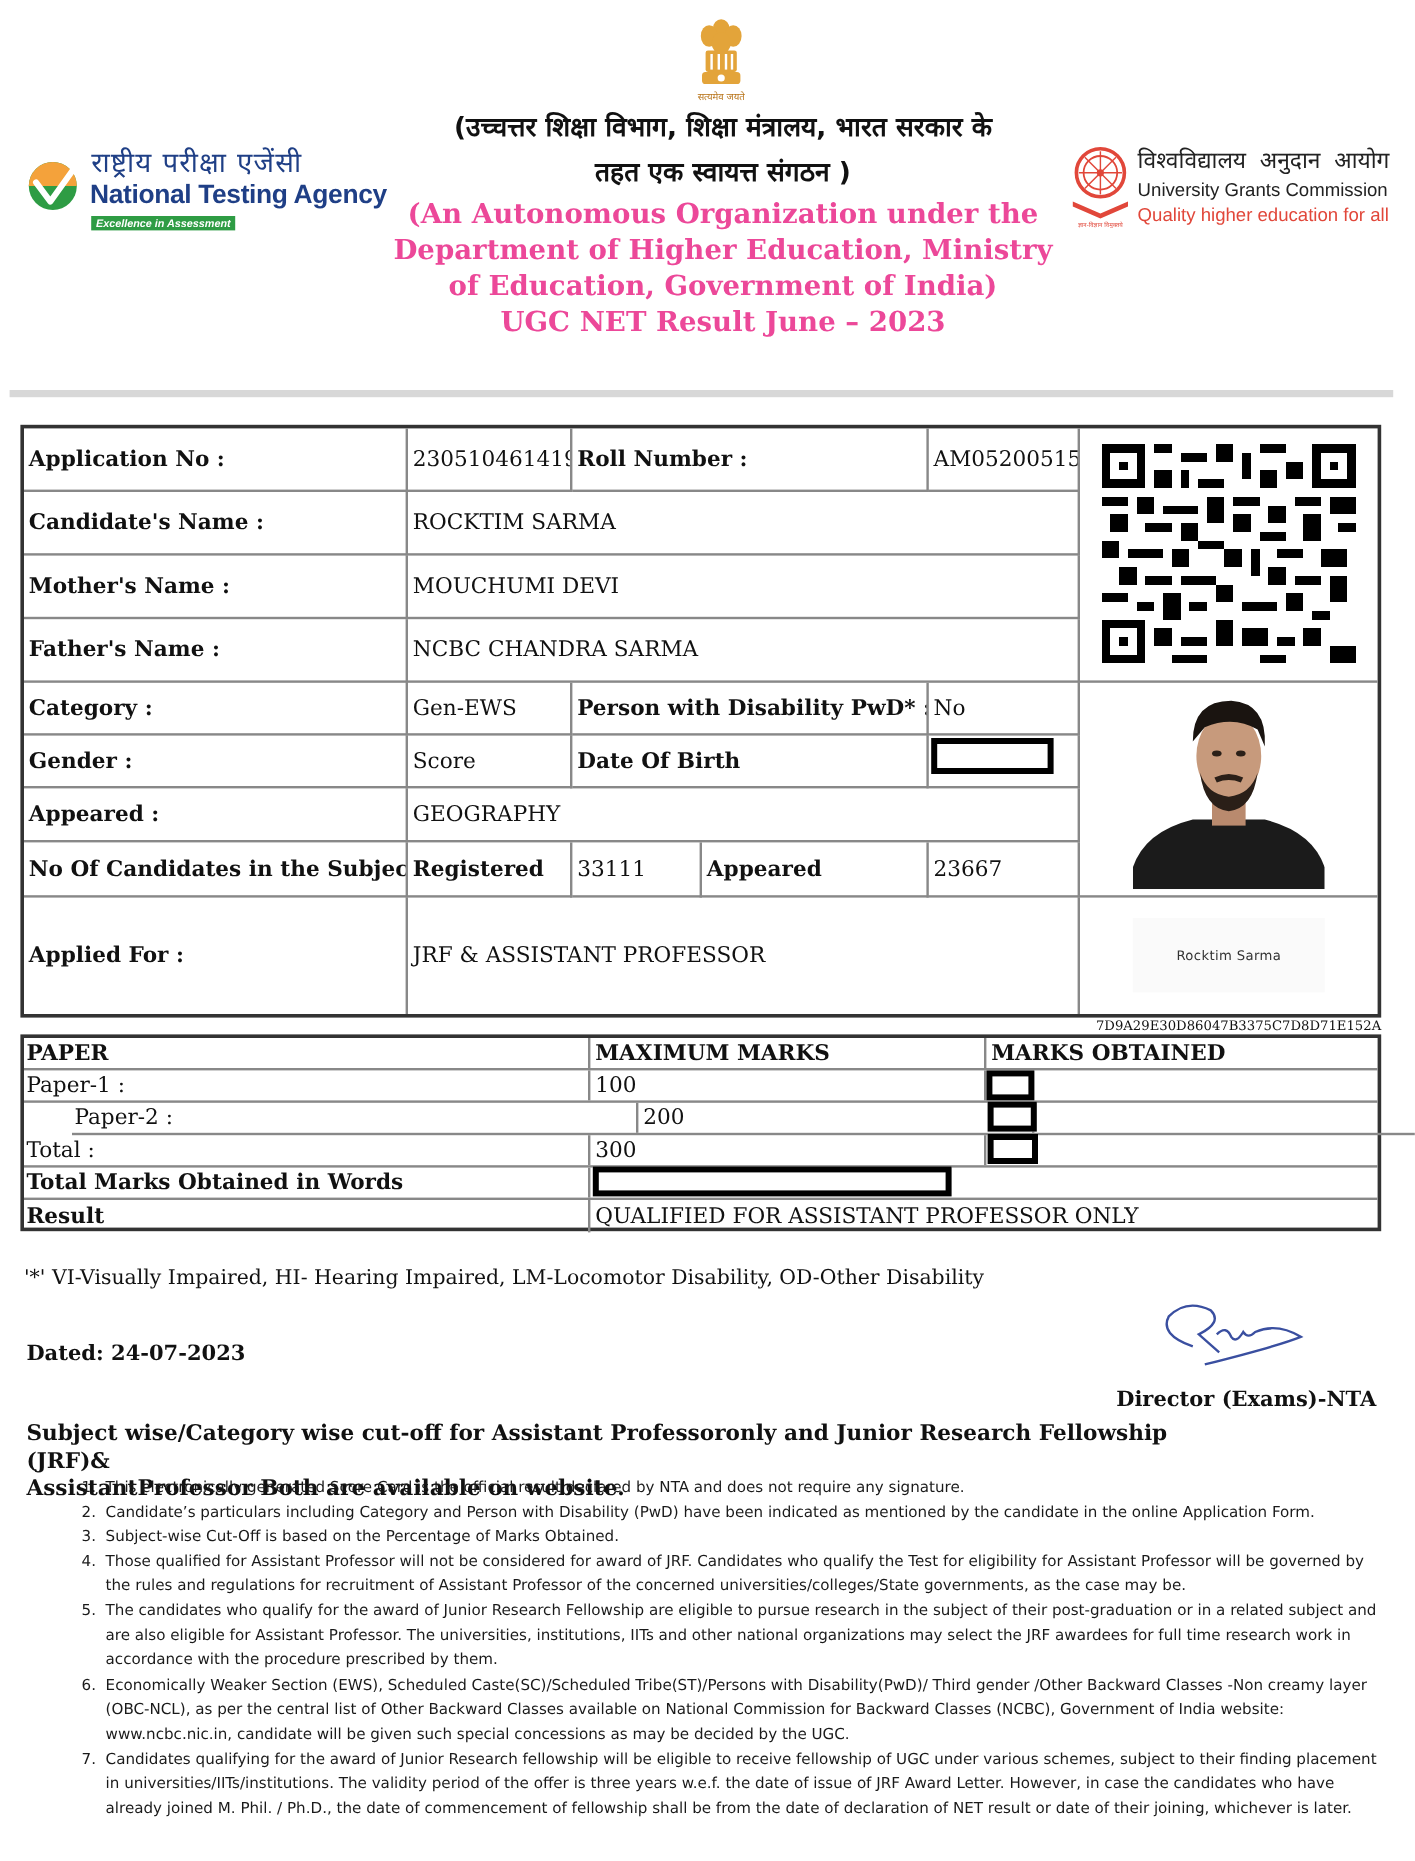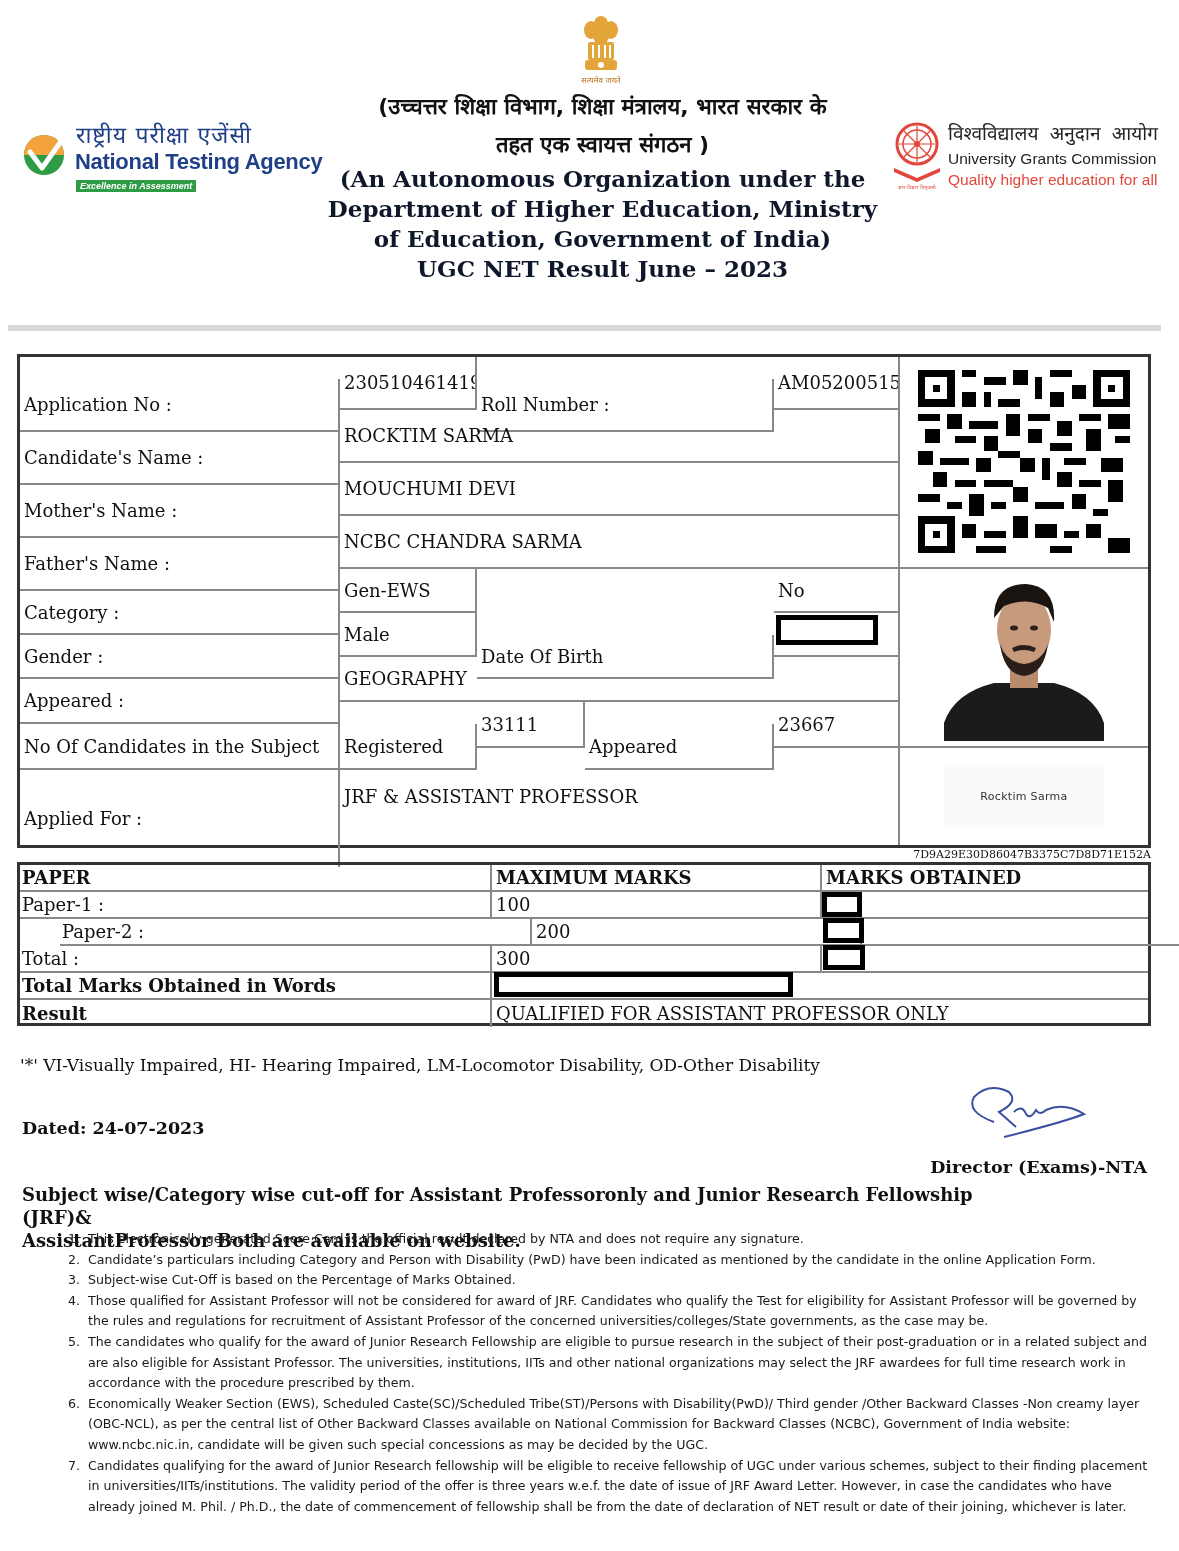--- a/index.html
+++ b/index.html
@@ -12,34 +12,34 @@
   .emblem-motto { position: absolute; left: 566px; top: 74px; width: 70px; text-align: center; font-size: 8px; color: #b8741a; font-family: "DejaVu Sans", sans-serif; }
 
   .nta-logo { position: absolute; left: 22px; top: 118px; width: 300px; height: 80px; }
   .nta-tick { position: absolute; left: 0; top: 12px; width: 44px; height: 48px; }
   .nta-hindi { position: absolute; left: 54px; top: 0px; font-size: 23px; color: #1f3f86; font-family: "DejaVu Sans", sans-serif; white-space: nowrap; letter-spacing: 1px; }
   .nta-eng { position: absolute; left: 53px; top: 31px; font-size: 22px; font-weight: bold; color: #1f3f86; font-family: "Liberation Sans", sans-serif; white-space: nowrap; letter-spacing: -0.3px; }
   .nta-tag { position: absolute; left: 54px; top: 62px; background: #2e9c44; color: #fff; font-size: 9px; font-style: italic; font-weight: bold; font-family: "Liberation Sans", sans-serif; padding: 1px 4px; }
 
   .title-block { position: absolute; left: 320px; top: 88px; width: 565px; text-align: center; }
   .title-hi { font-family: "DejaVu Sans", sans-serif; font-weight: bold; font-size: 22px; line-height: 38px; color: #111; }
-  .title-en { font-family: "DejaVu Serif", serif; font-weight: bold; font-size: 23px; line-height: 30px; color: #0f172a; }
+  .title-en { font-family: "DejaVu Serif", serif; font-weight: bold; font-size: 23px; line-height: 30px; color: #ec4899; }
 
   .ugc-logo { position: absolute; left: 890px; top: 118px; width: 270px; height: 80px; }
   .ugc-wheel { position: absolute; left: 0; top: 2px; width: 54px; height: 70px; }
   .ugc-hindi { position: absolute; left: 58px; top: 2px; font-size: 19px; color: #222; font-family: Liberation Mono, monospace; white-space: nowrap; }
   .ugc-eng { position: absolute; left: 58px; top: 32px; font-size: 15.5px; color: #222; font-family: "Liberation Sans", sans-serif; white-space: nowrap; }
   .ugc-tag { position: absolute; left: 58px; top: 53px; font-size: 15.5px; color: #e1473a; font-family: "Liberation Sans", sans-serif; white-space: nowrap; }
 
   .hr { position: absolute; left: 8px; top: 325px; width: 1153px; height: 6px; background: #d8d8d8; }
 
   
   .info { position: absolute; left: 17px; top: 354px; width: 1134px; height: 494px; border: 3px solid #333; }
   .cell { position: absolute; border-right: 2px solid #888; border-bottom: 2px solid #888; display: flex; align-items: center; padding-left: 4px; font-size: 18px; white-space: nowrap; overflow: hidden; }
-  .cell.lbl { font-weight: normal; margin-top: 22px; }
+  .cell.lbl { font-weight: bold; }
   .cell.nob { border-right: none; }
   .cell.nobt { border-bottom: none; }
 
   .qr { position: absolute; left: 918px; top: 370px; width: 212px; height: 183px; }
   .photo { position: absolute; left: 944px; top: 578px; width: 160px; height: 163px; background: #fff; overflow: hidden; }
   .sign-box { position: absolute; left: 944px; top: 765px; width: 160px; height: 62px; background: #fafafa; display: flex; align-items: center; justify-content: center; font-family: "DejaVu Sans", sans-serif; font-size: 11px; color: #333; letter-spacing: 0.3px; }
 
   .hash { position: absolute; right: 28px; top: 848px; font-size: 11px; font-family: "DejaVu Serif", serif; color: #111; }
 
   .redact { position: absolute; border: 5px solid #000; background: #fff; }
@@ -144,24 +144,25 @@
   <div class="cell lbl" style="left:0;top:106px;width:320px;height:53px;">Mother's Name :</div>
   <div class="cell" style="left:320px;top:106px;width:560px;height:53px;">MOUCHUMI DEVI</div>
 
   <div class="cell lbl" style="left:0;top:159px;width:320px;height:53px;">Father's Name :</div>
   <div class="cell" style="left:320px;top:159px;width:560px;height:53px;">NCBC CHANDRA SARMA</div>
 
   <div class="cell nob" style="left:880px;top:0;width:248px;height:212px;"></div>
 
   <div class="cell lbl" style="left:0;top:212px;width:320px;height:44px;">Category :</div>
   <div class="cell" style="left:320px;top:212px;width:137px;height:44px;">Gen-EWS</div>
+  <div class="cell lbl" style="left:457px;top:212px;width:297px;height:44px;">Person with Disability PwD* :</div>
   <div class="cell" style="left:754px;top:212px;width:126px;height:44px;">No</div>
 
   <div class="cell lbl" style="left:0;top:256px;width:320px;height:44px;">Gender :</div>
-  <div class="cell" style="left:320px;top:256px;width:137px;height:44px;">Male</div>
+  <div class="cell" style="left:320px;top:256px;width:137px;height:44px;">Score</div>
   <div class="cell lbl" style="left:457px;top:256px;width:297px;height:44px;">Date Of Birth</div>
   <div class="cell" style="left:754px;top:256px;width:126px;height:44px;"></div>
 
   <div class="cell lbl" style="left:0;top:300px;width:320px;height:45px;">Appeared :</div>
   <div class="cell" style="left:320px;top:300px;width:560px;height:45px;">GEOGRAPHY</div>
 
   <div class="cell lbl" style="left:0;top:345px;width:320px;height:46px;">No Of Candidates in the Subject</div>
   <div class="cell lbl" style="left:320px;top:345px;width:137px;height:46px;">Registered</div>
   <div class="cell" style="left:457px;top:345px;width:108px;height:46px;">33111</div>
   <div class="cell lbl" style="left:565px;top:345px;width:189px;height:46px;">Appeared</div>

